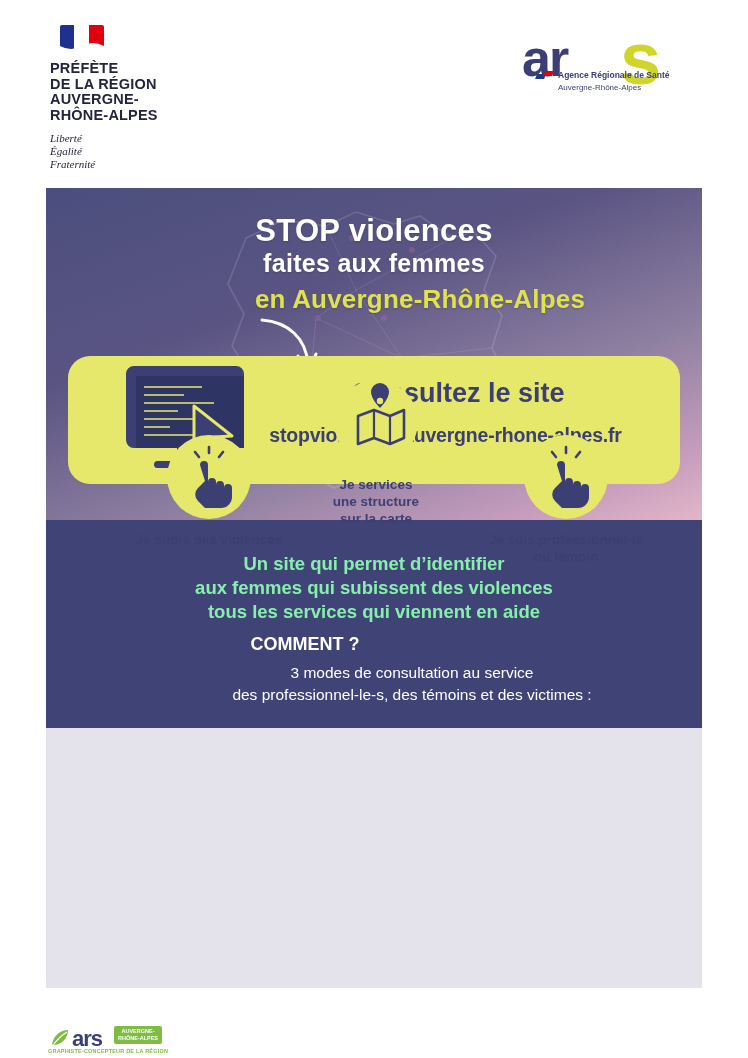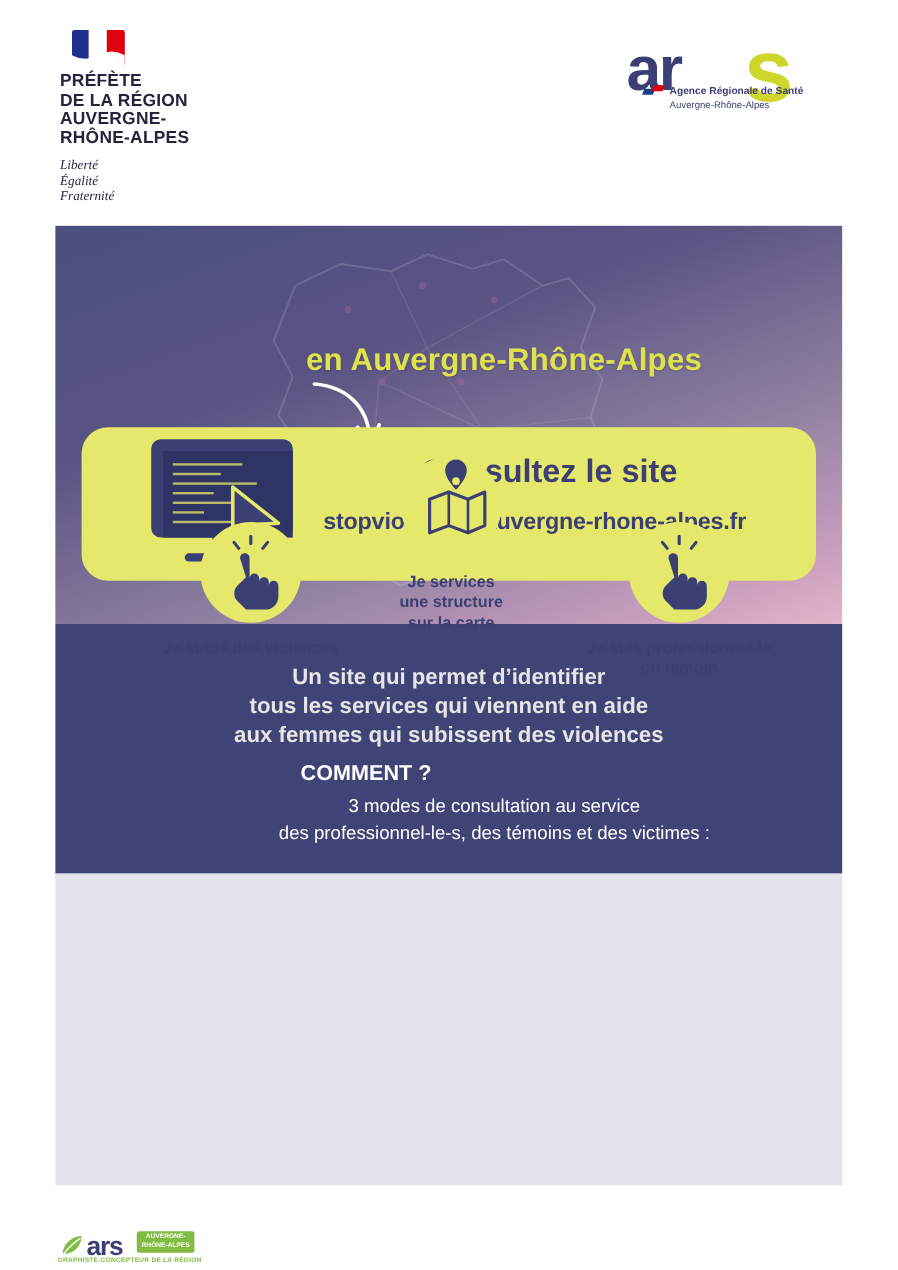--- a/index.html
+++ b/index.html
@@ -236,21 +236,21 @@
     left: 0; top: 332px;
     width: 656px;
     height: 208px;
     background: #3f4375;
   }
   .mid-lead {
     position: absolute;
     left: 0; top: 32px;
     width: 656px;
     text-align: center;
-    color: #e5e5e5;
+    color: #86efac;
     font-weight: bold;
     font-size: 18.5px;
     line-height: 24px;
   }
   .mid-comment {
     position: absolute;
     left: 0; top: 114px;
     width: 518px;
     text-align: center;
     color: #ffffff;
@@ -403,20 +403,24 @@
           <circle cx="150" cy="186" r="3"></circle>
         <circle cx="214" cy="178" r="3"></circle>
           <circle cx="268" cy="196" r="3"></circle>
         <circle cx="104" cy="244" r="3"></circle>
           <circle cx="180" cy="254" r="3"></circle>
         <circle cx="236" cy="238" r="3"></circle>
           <circle cx="140" cy="276" r="3"></circle>
       </g>
     </svg>
 
+    <div class="poster-title">
+      <span>STOP violences</span>
+      <span class="sub">faites aux femmes</span>
+    </div>
     <div class="poster-region">en Auvergne-Rhône-Alpes</div>
 
     <svg class="arrow-curve" viewBox="0 0 70 62">
       <path d="M8 4 C 34 6, 52 22, 54 48" stroke="#ffffff" stroke-width="3" fill="none" stroke-linecap="round"></path>
       <path d="M44 40 L55 56 L62 38" stroke="#ffffff" stroke-width="3" fill="none" stroke-linecap="round" stroke-linejoin="round"></path>
     </svg>
   </div>
 
   <div class="cta-box">
     <div class="screen-icon">
@@ -437,22 +441,22 @@
         <path d="M6 2 L6 48 L18 36 L27 56 L36 51 L27 33 L44 32 Z" fill="#3b3f73" stroke="#e6e86c" stroke-width="3" stroke-linejoin="round"></path>
       </svg>
     </div>
     <div class="cta-title">Consultez le site</div>
     <div class="cta-url">stopviolences-auvergne-rhone-alpes.fr</div>
   </div>
 
   <div class="band-mid">
     <div class="mid-lead">
       <div>Un site qui permet d’identifier</div>
+      <div>aux femmes qui subissent des violences</div>
       <div>tous les services qui viennent en aide</div>
-      <div>aux femmes qui subissent des violences</div>
     </div>
     <div class="mid-comment">COMMENT ?</div>
     <div class="mid-modes">
       <div>3 modes de consultation au service</div>
       <div>des professionnel-le-s, des témoins et des victimes :</div>
     </div>
   </div>
 
   <div class="band-bottom"></div>
 

